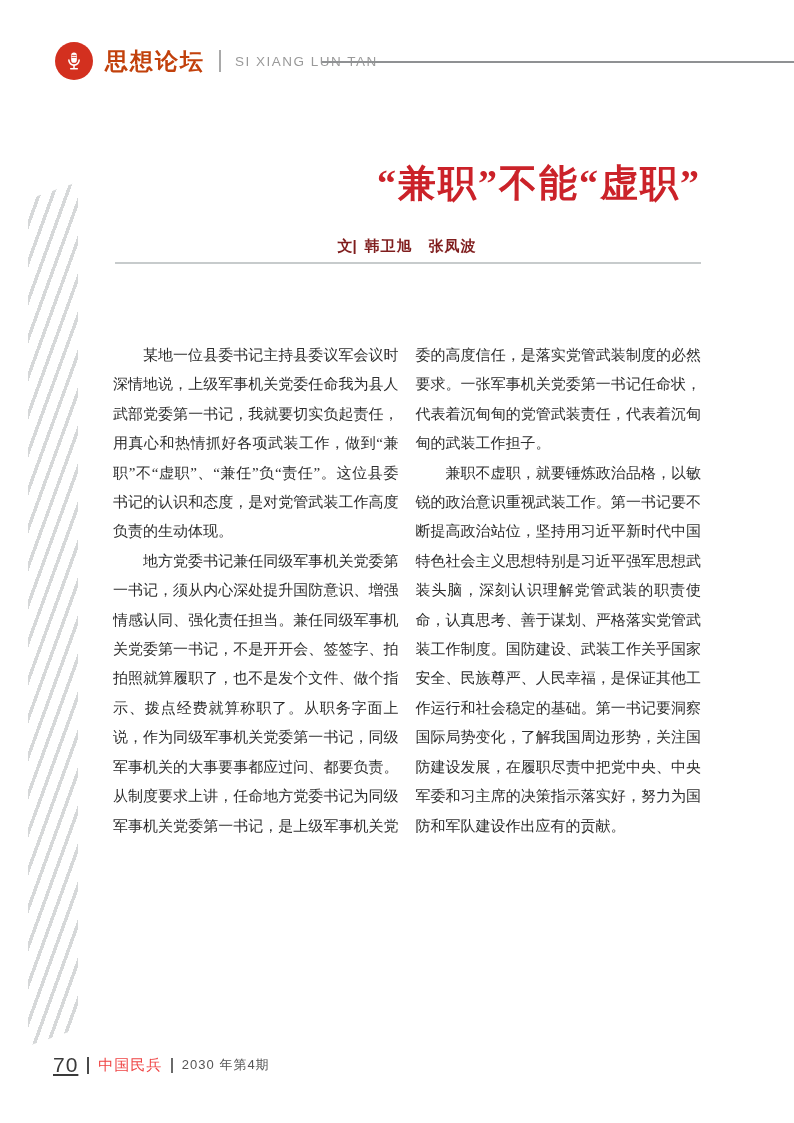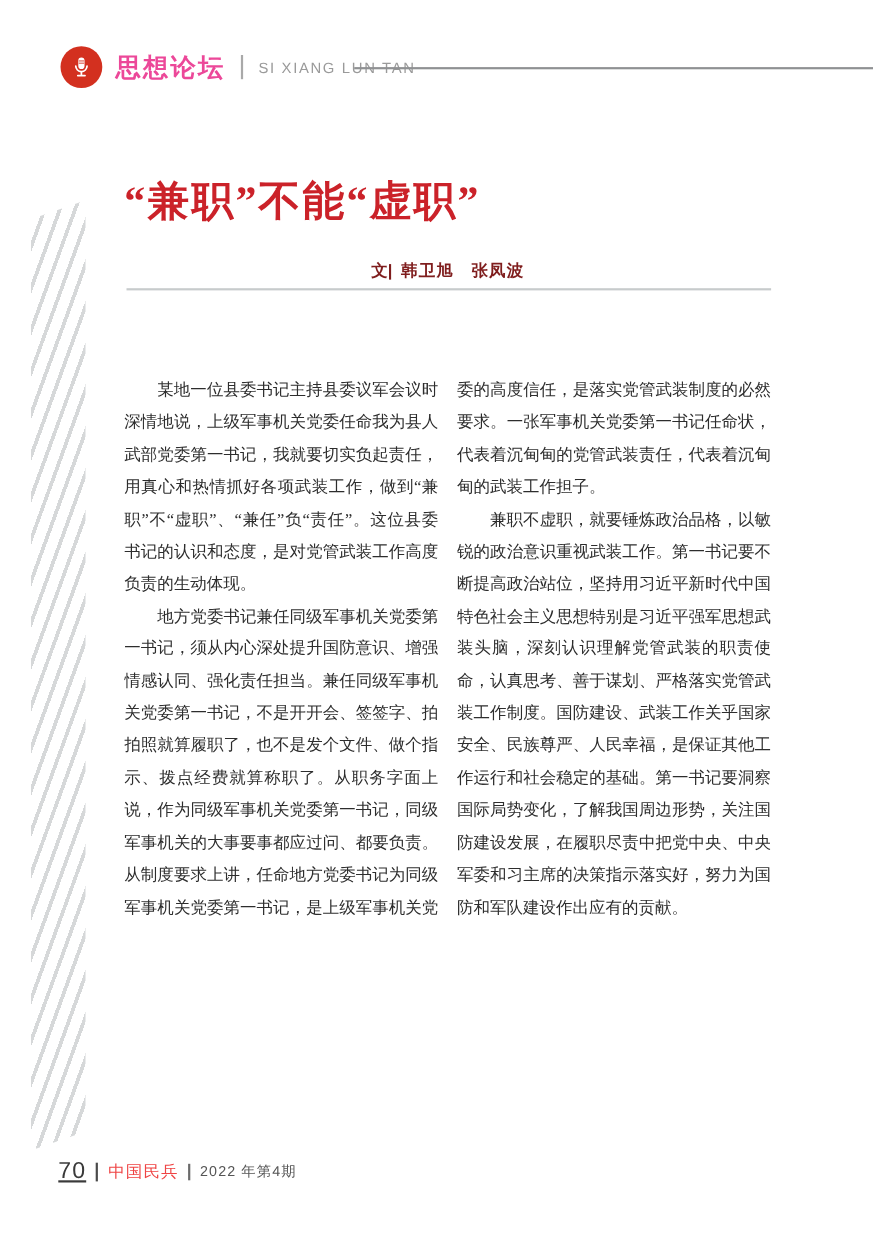--- a/index.html
+++ b/index.html
@@ -17,21 +17,21 @@
     display:flex;align-items:center;gap:12px;
   }
   .header-icon{
     width:38px;height:38px;border-radius:50%;
     background:#d3301f;
     display:flex;align-items:center;justify-content:center;
     flex:0 0 auto;
   }
   .header-icon svg{width:22px;height:22px;}
   .section-title{
-    font-size:23px;font-weight:bold;color:#ec4899;
+    font-size:23px;font-weight:bold;color:#c2410c;
     letter-spacing:2px;
     font-family:"Liberation Sans", sans-serif;
   }
   .header-vbar{
     width:2px;height:22px;background:#a9a9a9;margin:0 2px;
   }
   .section-subtitle{
     font-size:13.5px;color:#9a9a9a;letter-spacing:1.5px;
   }
   .header-rule{
@@ -42,21 +42,21 @@
   
   .stripes{
     position:absolute;left:28px;top:182px;width:50px;height:864px;
     background:repeating-linear-gradient(110deg,#d6d8d9 0 3.4px,transparent 3.4px 13px);
     clip-path:polygon(0 2%,100% 0,100% 98%,0 100%);
   }
 
   
   .title-wrap{
     position:absolute;left:113px;top:158px;width:588px;
-    text-align:left;
+    text-align:right;
   }
   .article-title{
     font-family:"Liberation Serif","DejaVu Serif",serif;
     font-weight:bold;
     font-size:38px;line-height:50px;
     color:#cb2229;
     letter-spacing:2px;
     margin:0;
   }
   .byline{
@@ -141,16 +141,16 @@
       <p class="body-para">某地一位县委书记主持县委议军会议时深情地说，上级军事机关党委任命我为县人武部党委第一书记，我就要切实负起责任，用真心和热情抓好各项武装工作，做到“兼职”不“虚职”、“兼任”负“责任”。这位县委书记的认识和态度，是对党管武装工作高度负责的生动体现。</p>
       <p class="body-para">地方党委书记兼任同级军事机关党委第一书记，须从内心深处提升国防意识、增强情感认同、强化责任担当。兼任同级军事机关党委第一书记，不是开开会、签签字、拍拍照就算履职了，也不是发个文件、做个指示、拨点经费就算称职了。从职务字面上说，作为同级军事机关党委第一书记，同级军事机关的大事要事都应过问、都要负责。从制度要求上讲，任命地方党委书记为同级军事机关党委第一书记，是上级军事机关党委的高度信任，是落实党管武装制度的必然要求。一张军事机关党委第一书记任命状，代表着沉甸甸的党管武装责任，代表着沉甸甸的武装工作担子。</p>
       <p class="body-para">兼职不虚职，就要锤炼政治品格，以敏锐的政治意识重视武装工作。第一书记要不断提高政治站位，坚持用习近平新时代中国特色社会主义思想特别是习近平强军思想武装头脑，深刻认识理解党管武装的职责使命，认真思考、善于谋划、严格落实党管武装工作制度。国防建设、武装工作关乎国家安全、民族尊严、人民幸福，是保证其他工作运行和社会稳定的基础。第一书记要洞察国际局势变化，了解我国周边形势，关注国防建设发展，在履职尽责中把党中央、中央军委和习主席的决策指示落实好，努力为国防和军队建设作出应有的贡献。</p>
     </div>
 
   <div class="footer">
     <span class="footer-page-num">70</span>
     <span class="footer-vbar"></span>
     <span class="footer-mag">中国民兵</span>
     <span class="footer-vbar2"></span>
-    <span class="footer-issue">2022 年第4期</span>
+    <span class="footer-issue">2030 年第4期</span>
   </div>
 
 </div>
 
 </body></html>

